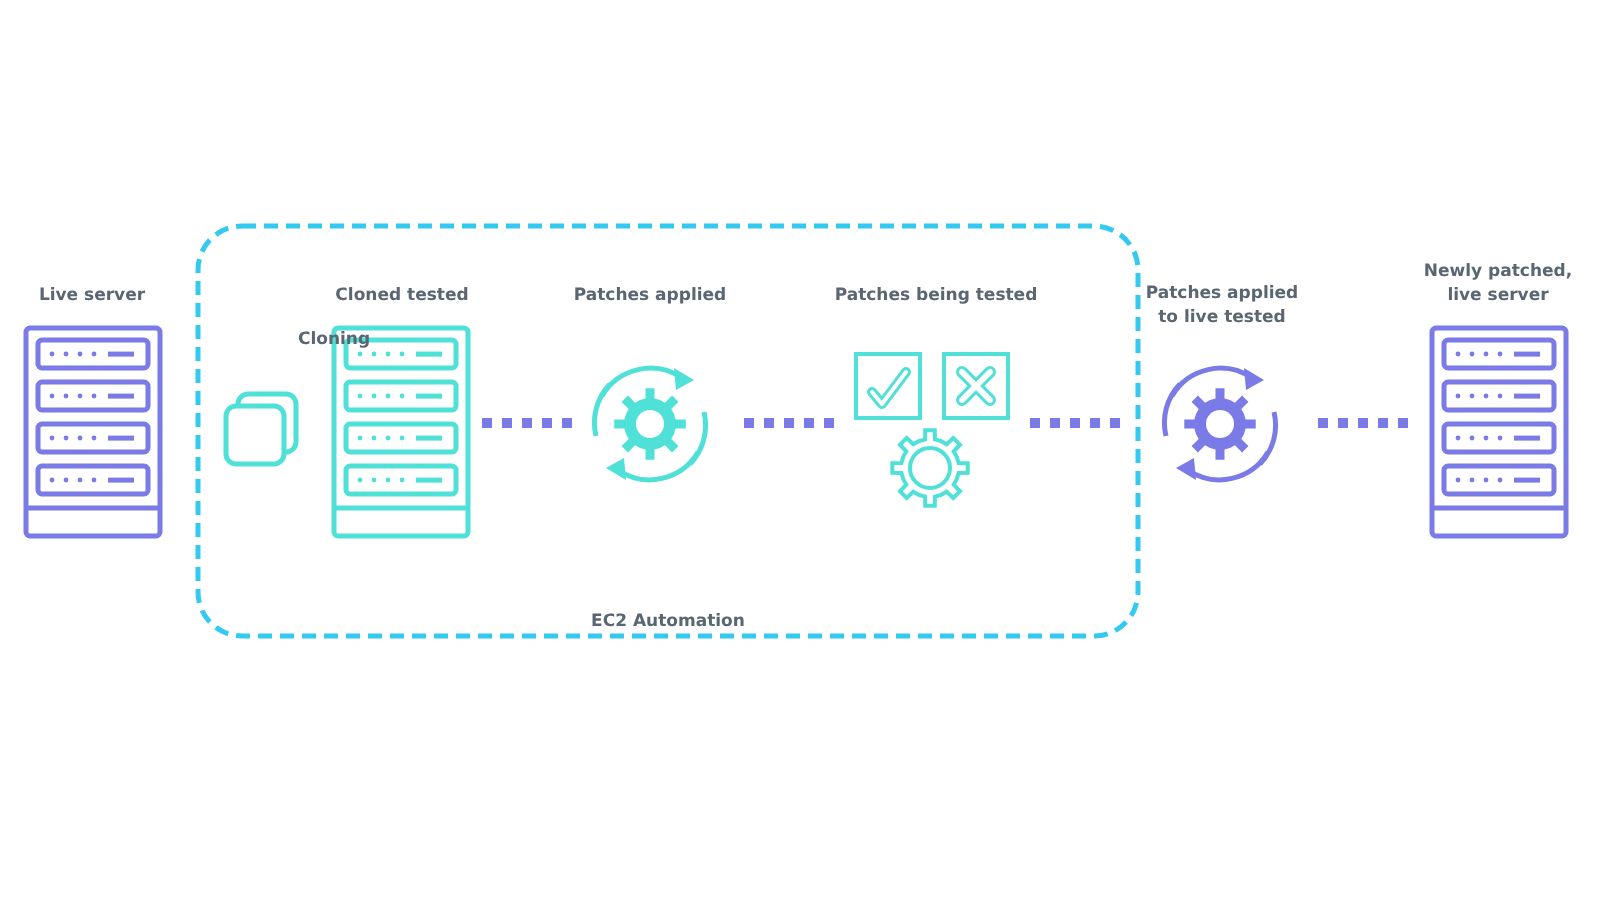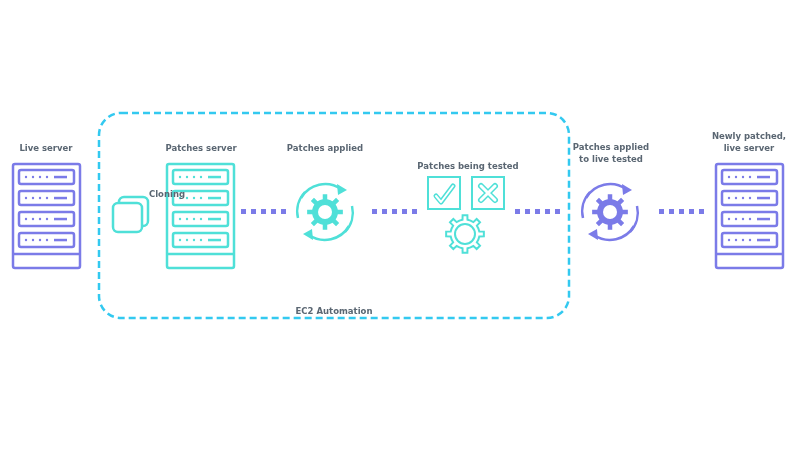--- a/index.html
+++ b/index.html
@@ -181,26 +181,26 @@
       <circle cx="729" cy="240" r="1.2"></circle>
         <circle cx="736" cy="240" r="1.2"></circle>
         <circle cx="743" cy="240" r="1.2"></circle>
         <circle cx="750" cy="240" r="1.2"></circle>
         <rect x="757" y="238.8" width="13" height="2.5"></rect>
     </g>
   </g>
 </svg>
 
 <div class="lbl" style="left:6px; top:142px; width:80px;">Live server</div>
-<div class="lbl" style="left:101px; top:188px; width:60px;padding-left:36px;">Cloning</div>
-<div class="lbl" style="left:151px; top:142px; width:100px;">Patches server</div>
+<div class="lbl" style="left:101px; top:164px; width:60px;padding-left:36px;">Cloning</div>
+<div class="lbl" style="left:151px; top:142px; width:100px;">Cloned tested</div>
 <div class="lbl" style="left:265px; top:142px; width:120px;">
   <div>Patches applied</div>
 </div>
-<div class="lbl" style="left:400px; top:160px; width:136px;">
+<div class="lbl" style="left:400px; top:142px; width:136px;">
   <div>Patches being tested</div>
 </div>
 <div class="lbl" style="left:555px; top:141px; width:112px;">
   <div>Patches applied</div>
   <div>to live tested</div>
 </div>
 <div class="lbl" style="left:697px; top:130px; width:104px;">
   <div>Newly patched,</div>
   <div>live server</div>
 </div>

